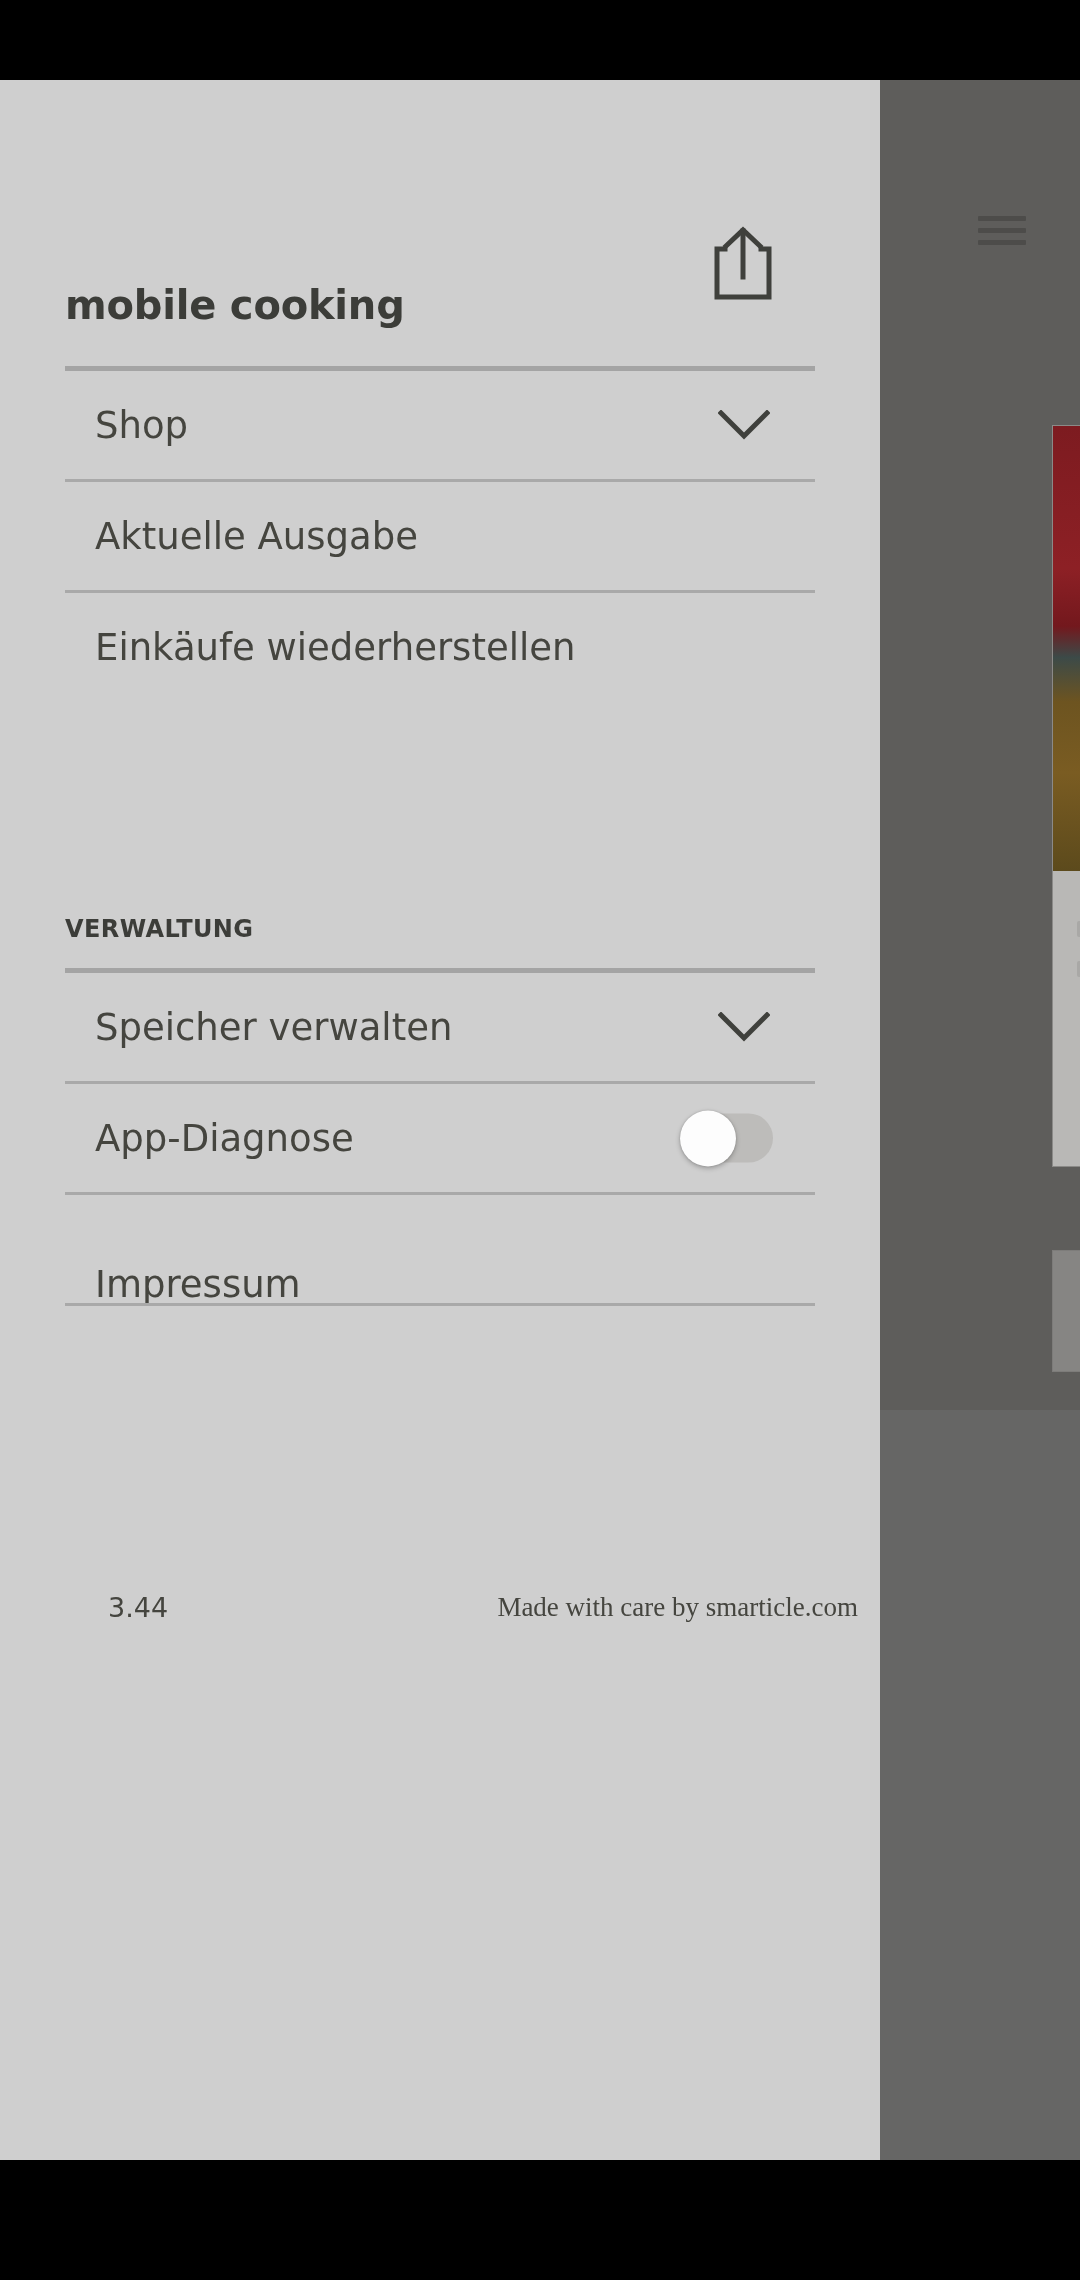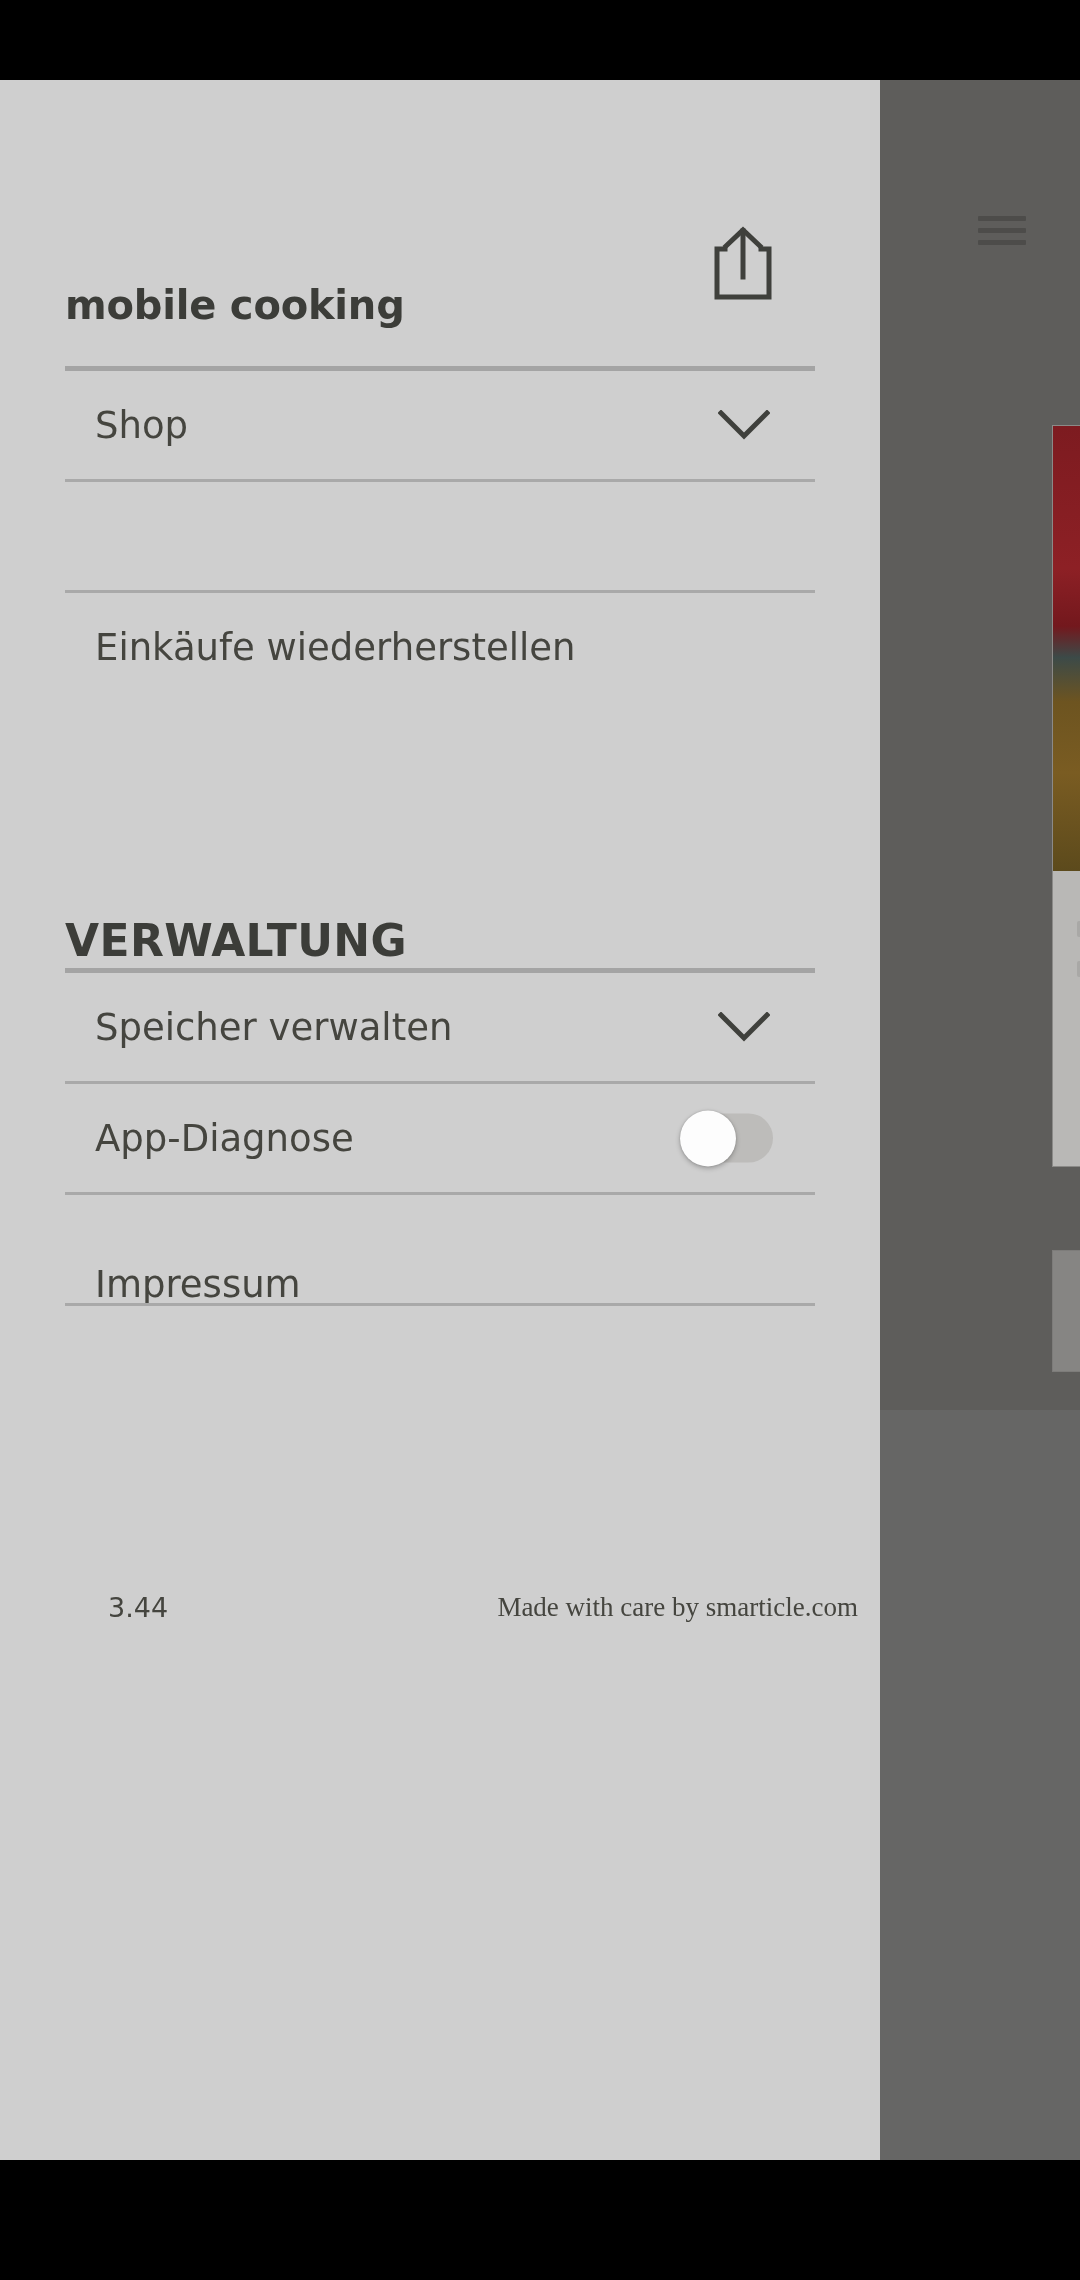--- a/index.html
+++ b/index.html
@@ -175,21 +175,21 @@
     right: 45px;
     top: 50%;
     transform: translateY(-50%);
     width: 52px;
     height: 30px;
   }
 
   .section-title {
     position: absolute;
     left: 65px;
-    font-size: 44px;
+    font-size: 24px;
     font-weight: 700;
     letter-spacing: 0.4px;
     color: #3c3d39;
     font-family: "DejaVu Sans", sans-serif;
   }
 
   
   .toggle {
     position: absolute;
     right: 42px;
@@ -285,20 +285,23 @@
     <div class="menu-row" style="top:291px">
       <div class="menu-label">Shop</div>
       <div class="chevron-down-icon">
         <svg width="52" height="30" viewBox="0 0 52 30" fill="none" xmlns="http://www.w3.org/2000/svg">
           <path d="M3 3 L26 26 L49 3" stroke="#3f403c" stroke-width="5" fill="none" stroke-linecap="square" stroke-linejoin="miter"></path>
         </svg>
       </div>
     </div>
     <div class="rule thin" style="top:399px"></div>
 
+    <div class="menu-row" style="top:402px">
+      <div class="menu-label">Aktuelle Ausgabe</div>
+    </div>
     <div class="rule thin" style="top:510px"></div>
 
     <div class="menu-row" style="top:513px">
       <div class="menu-label">Einkäufe wiederherstellen</div>
     </div>
 
     <div class="section-title" style="top:835px">VERWALTUNG</div>
     <div class="rule thick" style="top:888px"></div>
 
     <div class="menu-row" style="top:893px">

